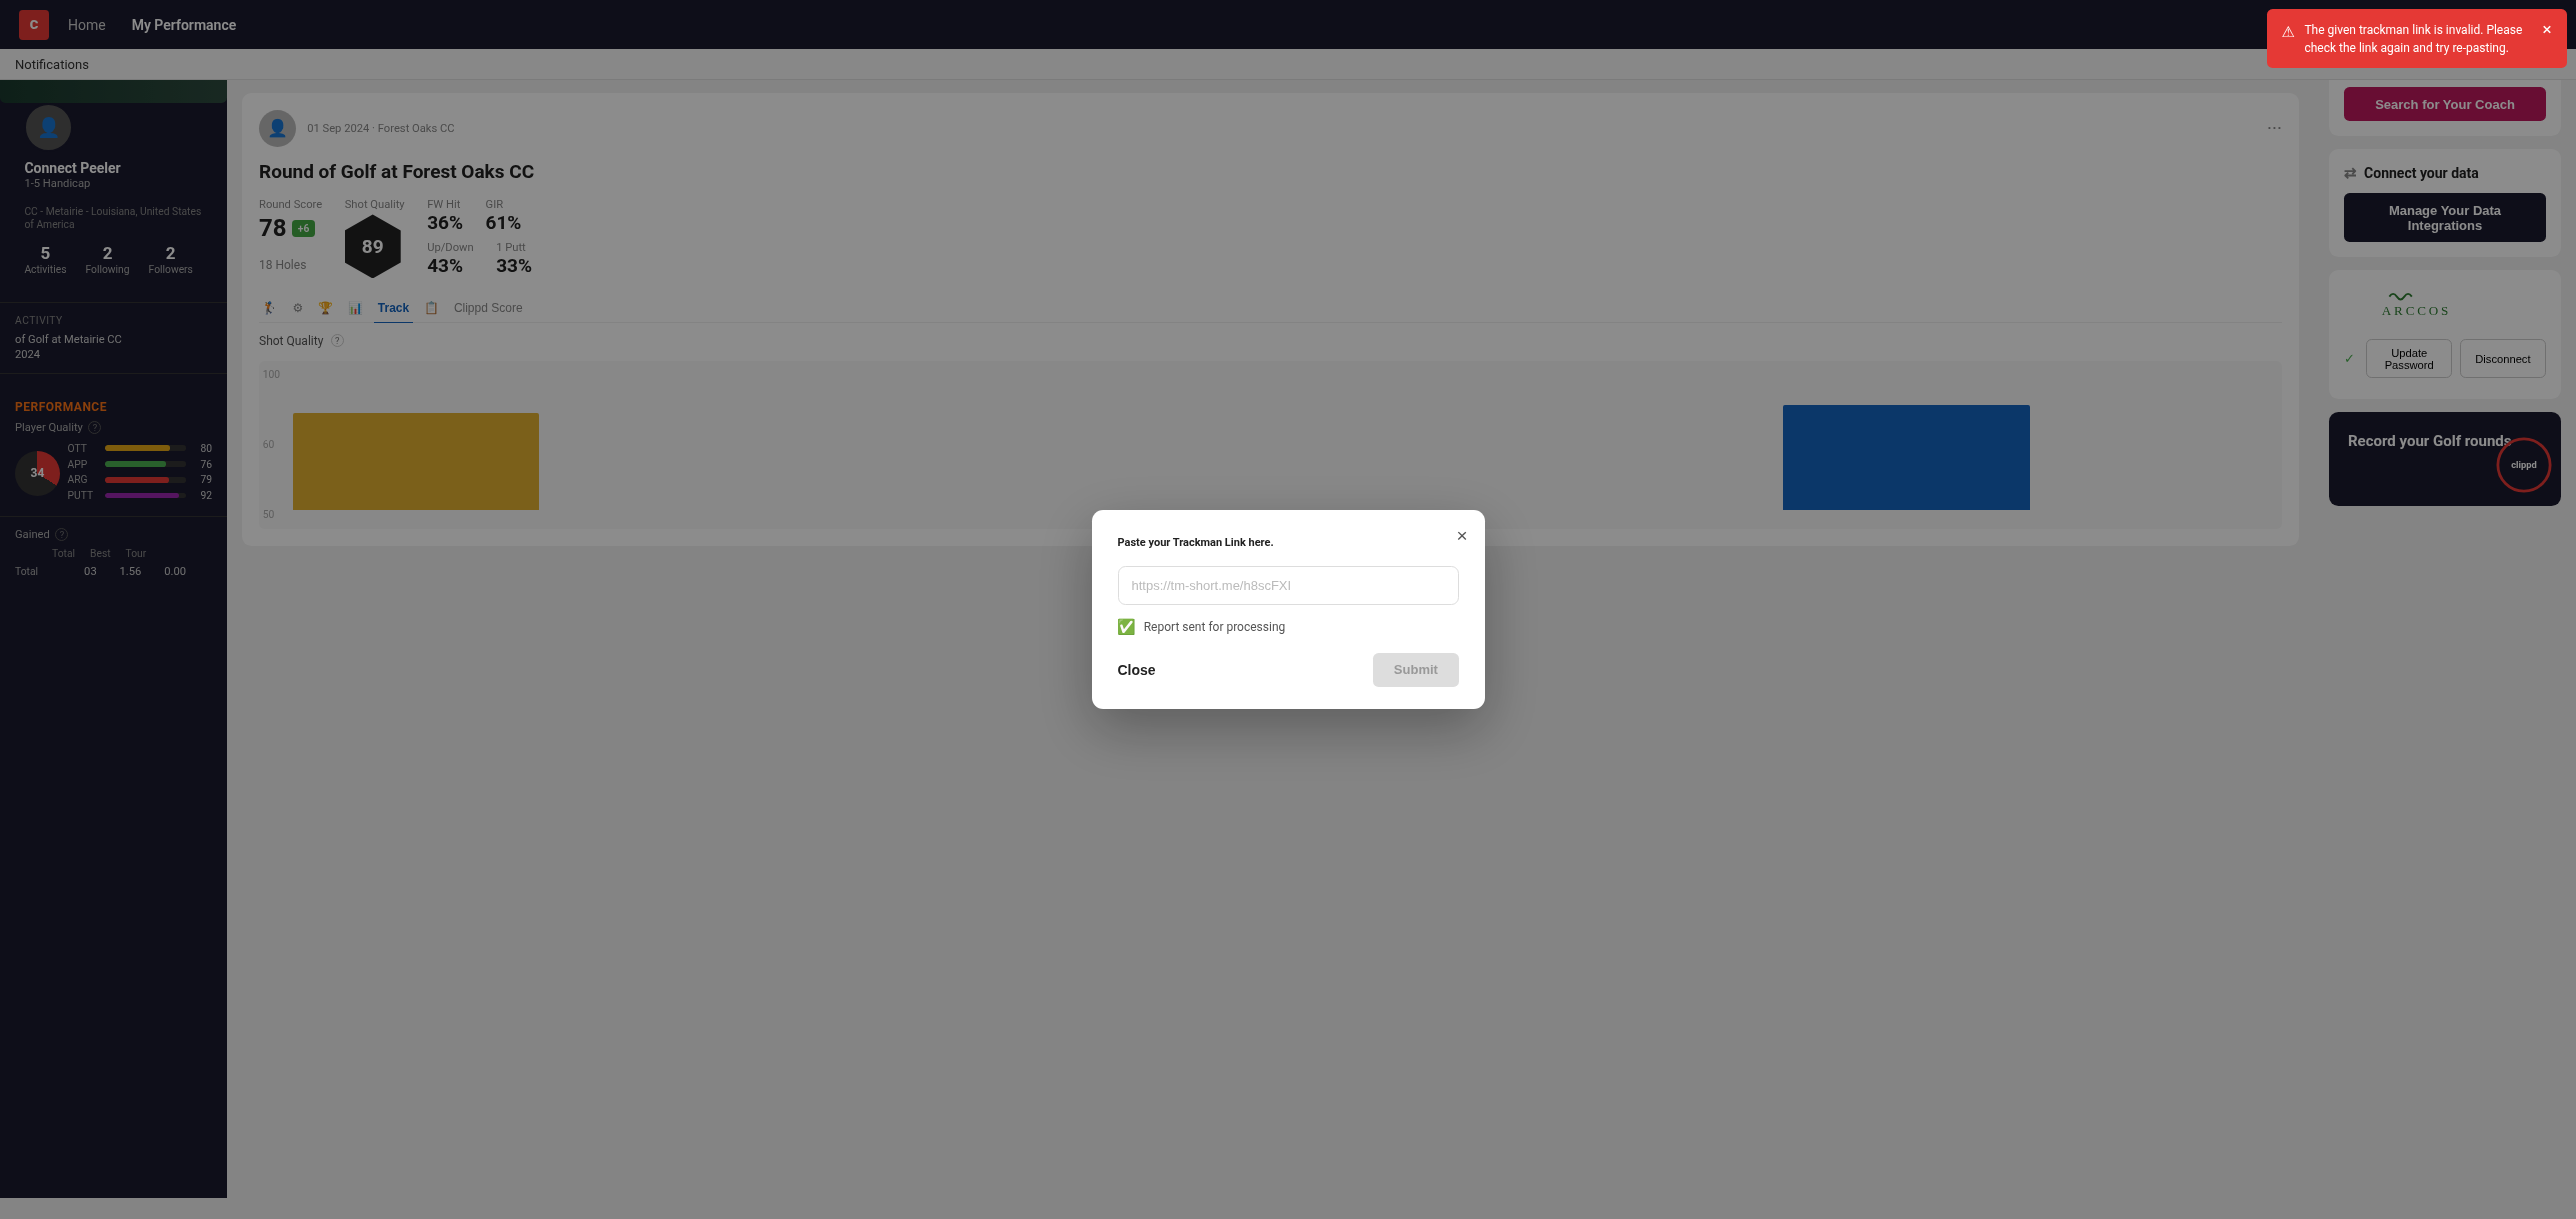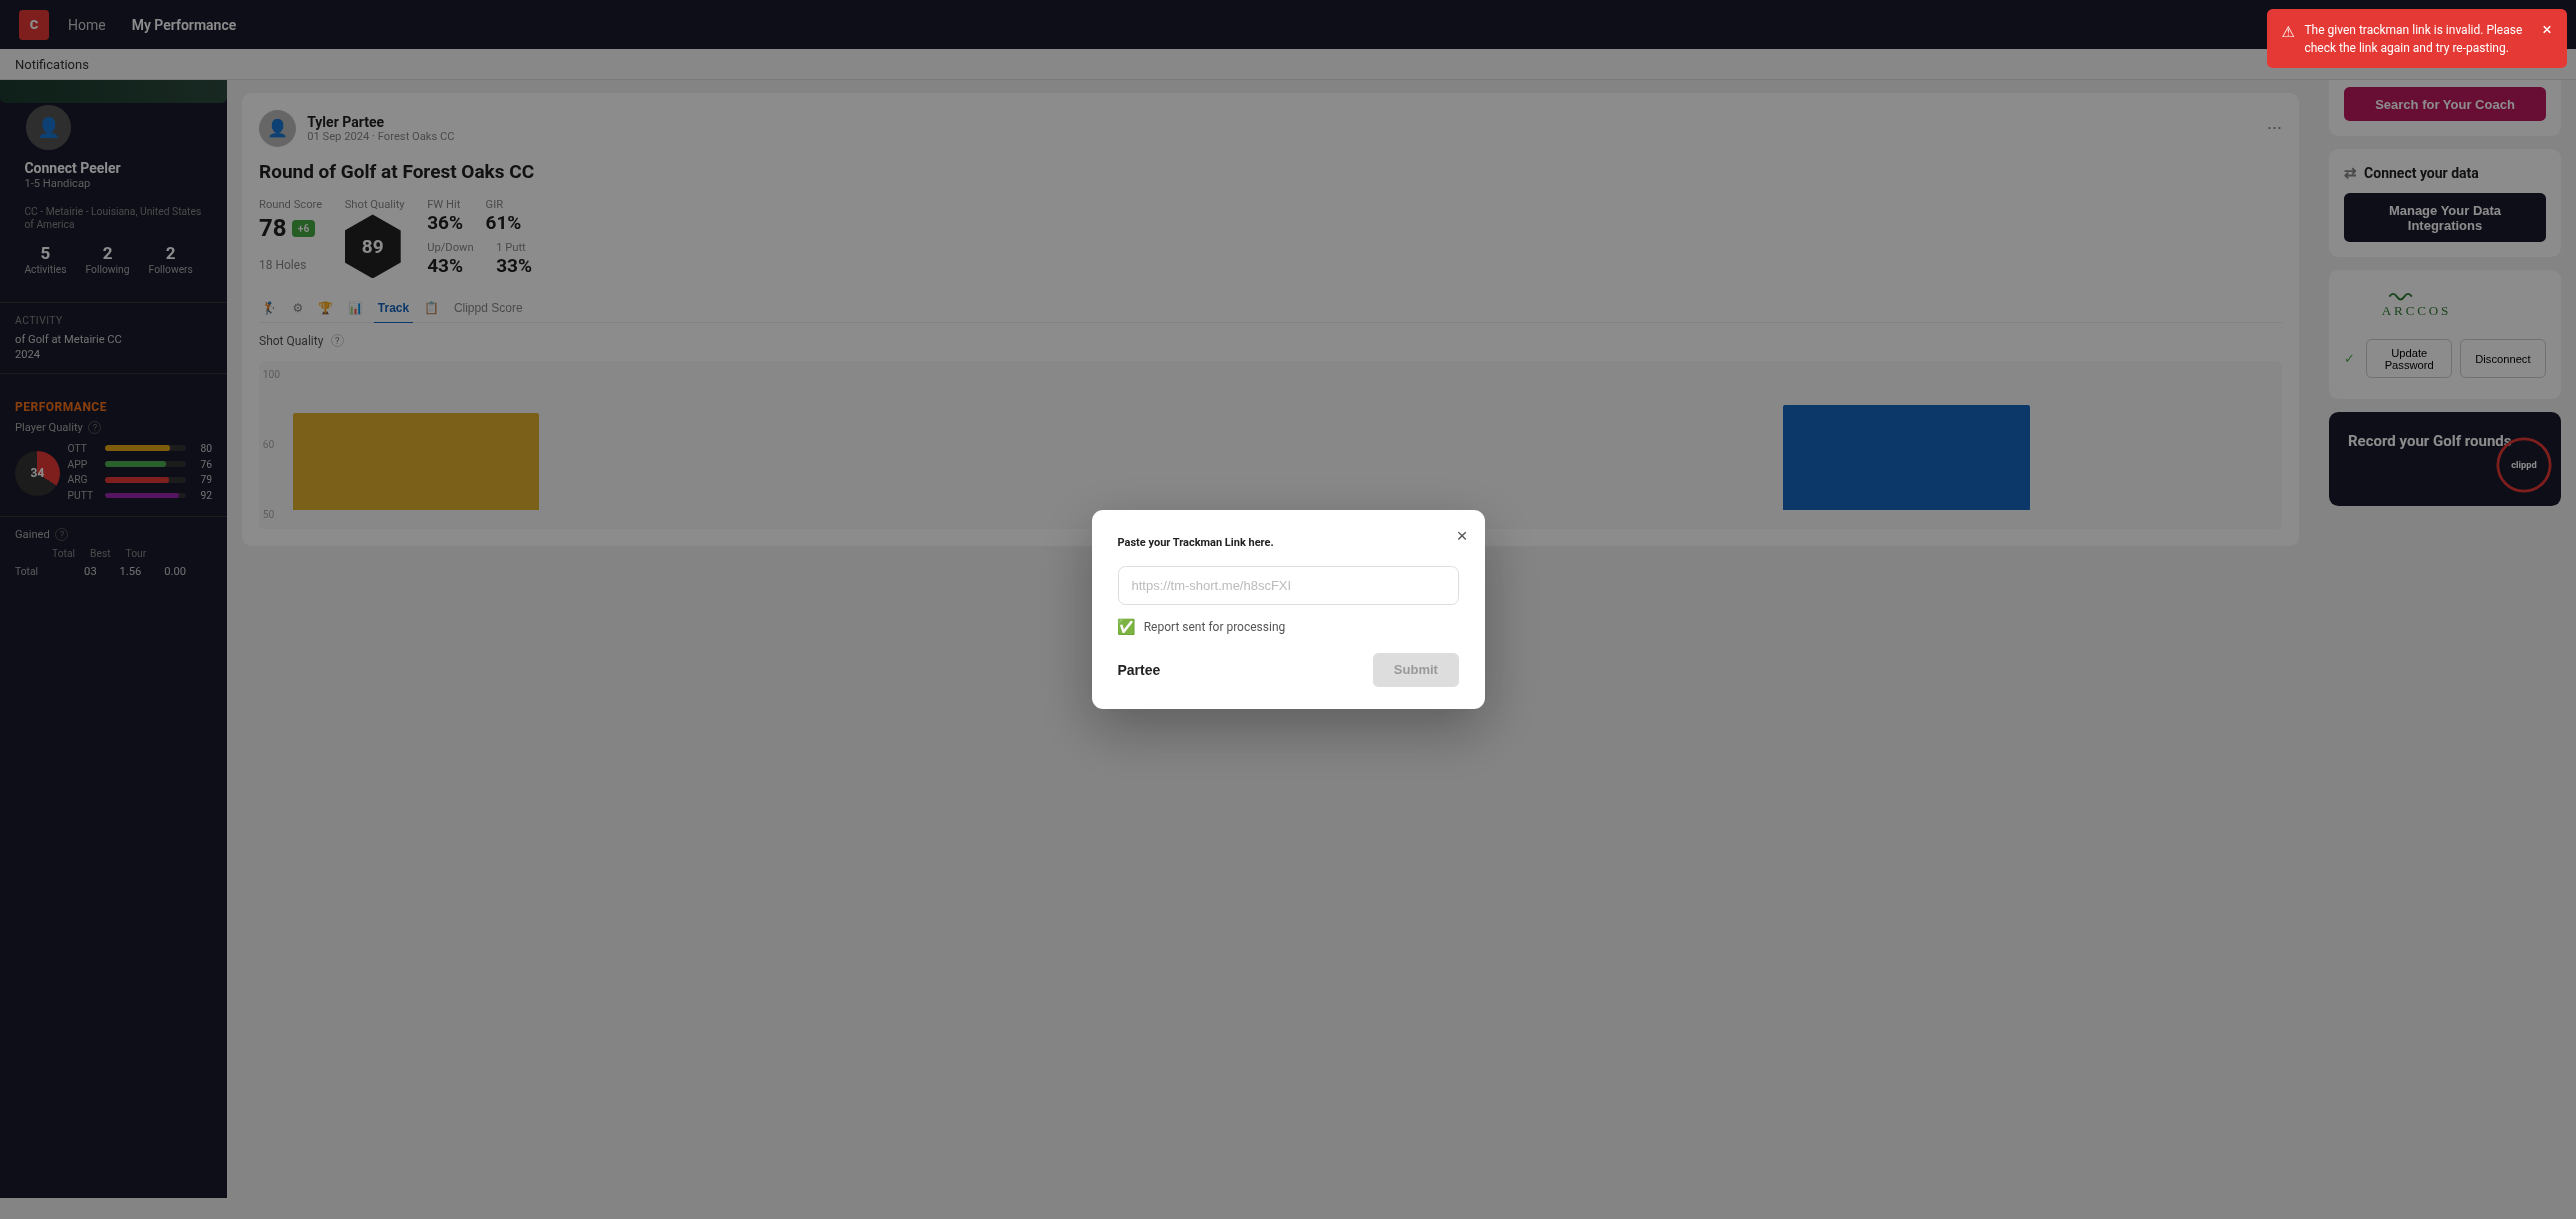--- a/index.html
+++ b/index.html
@@ -302,21 +302,20 @@
       <button class="clippd-btn">
         <span class="clippd-btn-icon">🖥</span>
         <span>Clippd tutorials</span>
       </button>
     </div>
 
     <div class="feed-card">
       <div class="feed-card-header">
         <div class="feed-avatar">👤</div>
         <div class="feed-user-info">
-          <div class="feed-user-name">Tyler Partee</div>
           <div class="feed-user-meta">01 Sep 2024 · Forest Oaks CC</div>
         </div>
         <span class="feed-more">···</span>
       </div>
       <div class="feed-title">Round of Golf at Forest Oaks CC</div>
       <div class="feed-stats">
         <div class="feed-stat-block">
           <div class="feed-stat-label">Round Score</div>
           <div class="feed-stat-value">
             <span>78</span>
@@ -439,18 +438,18 @@
 <div class="modal-overlay">
   <div class="modal">
     <button class="modal-close">×</button>
     <div class="modal-title">Paste your Trackman Link here.</div>
     <input class="modal-input" type="text" placeholder="https://tm-short.me/h8scFXI" style="">
     <div class="modal-success">
       <span class="modal-success-icon">✅</span>
       <span>Report sent for processing</span>
     </div>
     <div class="modal-actions">
-      <button class="modal-close-btn">Partee</button>
+      <button class="modal-close-btn">Close</button>
       <button class="modal-submit-btn">Submit</button>
     </div>
   </div>
 </div>
 
 
 </body></html>

